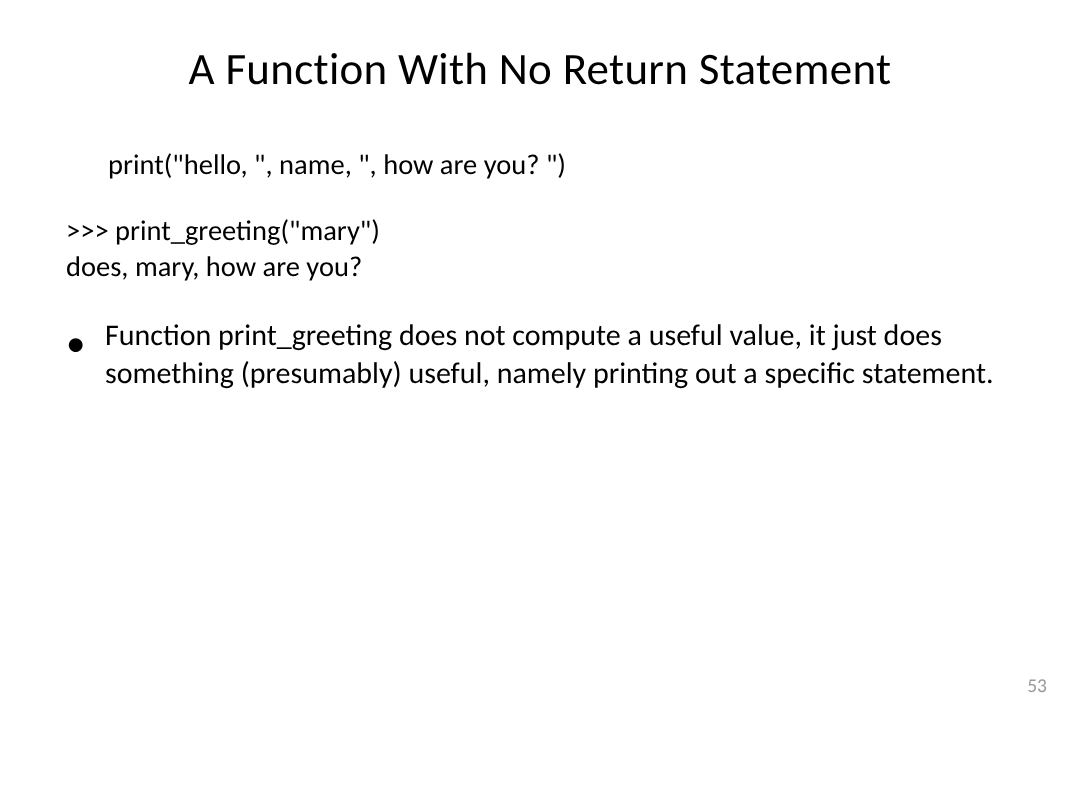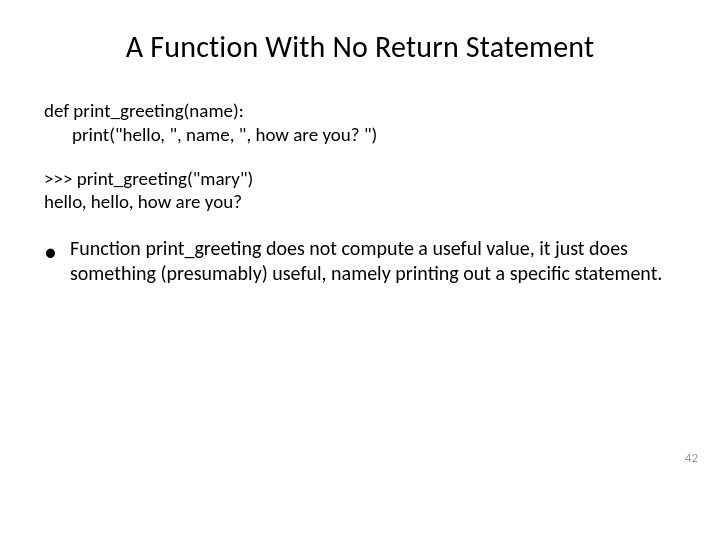--- a/index.html
+++ b/index.html
@@ -63,29 +63,28 @@
   }
 </style>
 </head>
 <body>
 
 <div class="slide">
 
   <h1 class="title">A Function With No Return Statement</h1>
 
   <div class="code-block">
-    <div class="code-line">def print_greeting(name):</div>
     <div class="code-line indent">print("hello, ", name, ", how are you? ")</div>
   </div>
 
   <div class="code-block">
     <div class="code-line">&gt;&gt;&gt; print_greeting("mary")</div>
-    <div class="code-line">hello, hello, how are you?</div>
+    <div class="code-line">does, mary, how are you?</div>
   </div>
 
   <div class="bullet-block">
     <div class="bullet-marker">•</div>
     <div class="bullet-text">Function print_greeting does not compute a useful value, it just does something (presumably) useful, namely printing out a specific statement.</div>
   </div>
 
-  <div class="page-number">42</div>
+  <div class="page-number">53</div>
 
 </div>
 
 </body></html>

